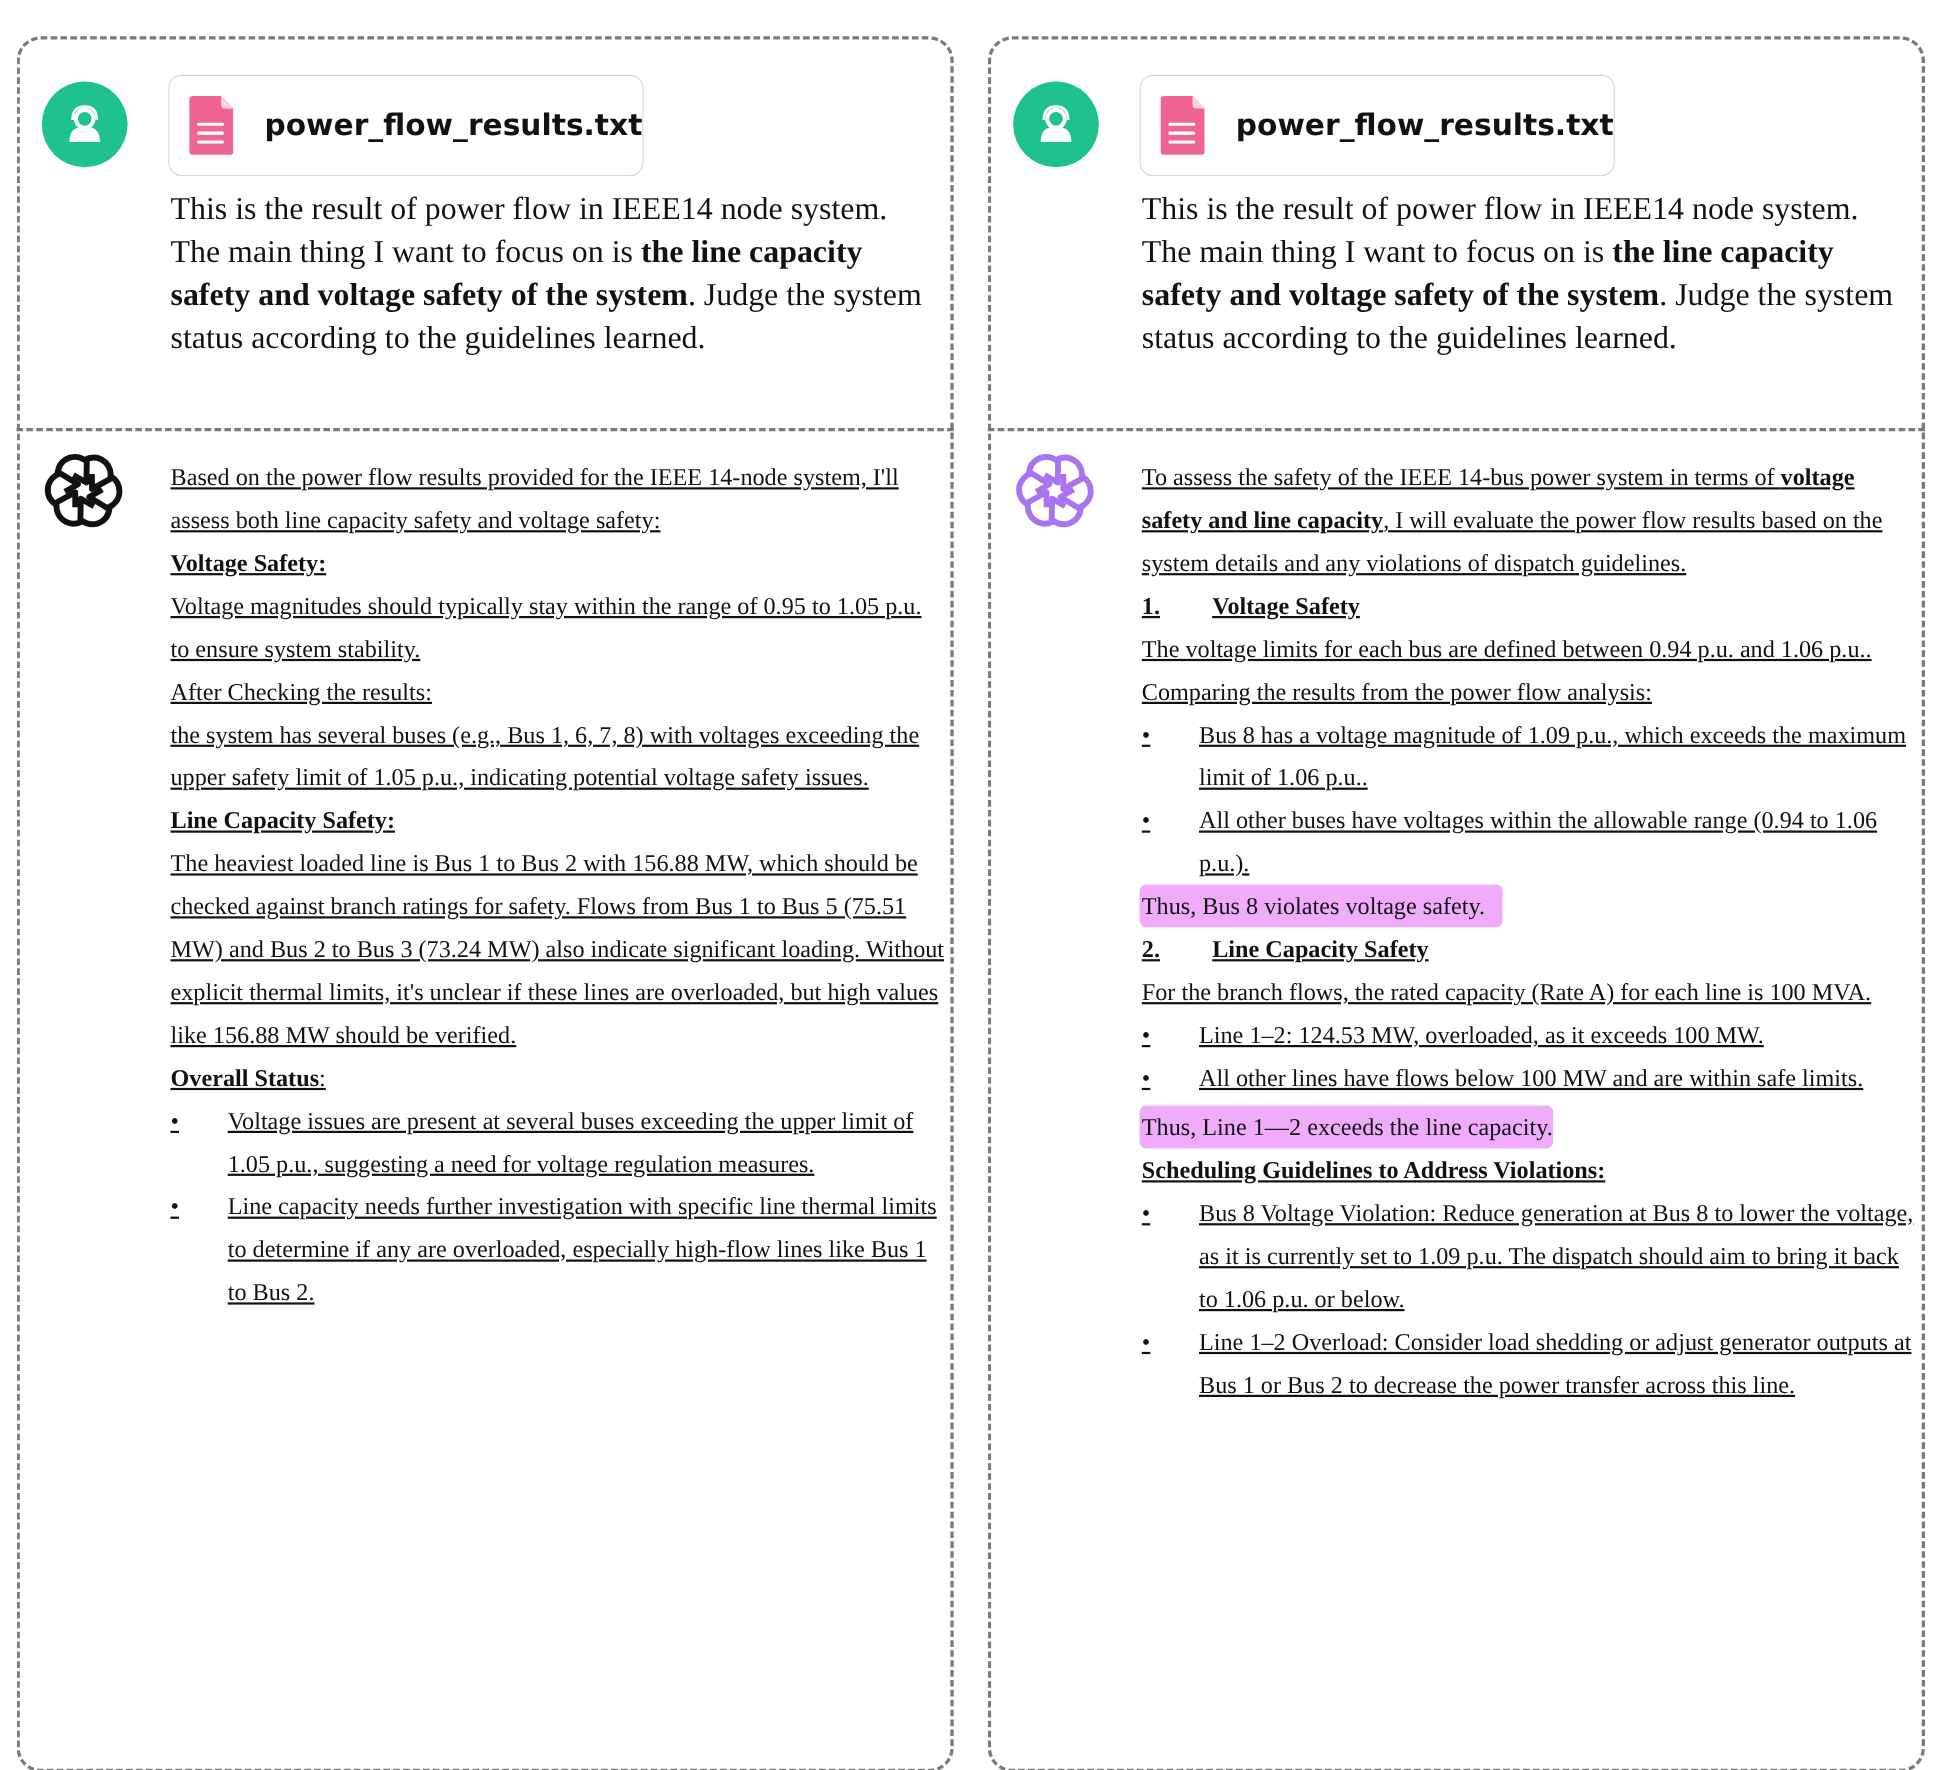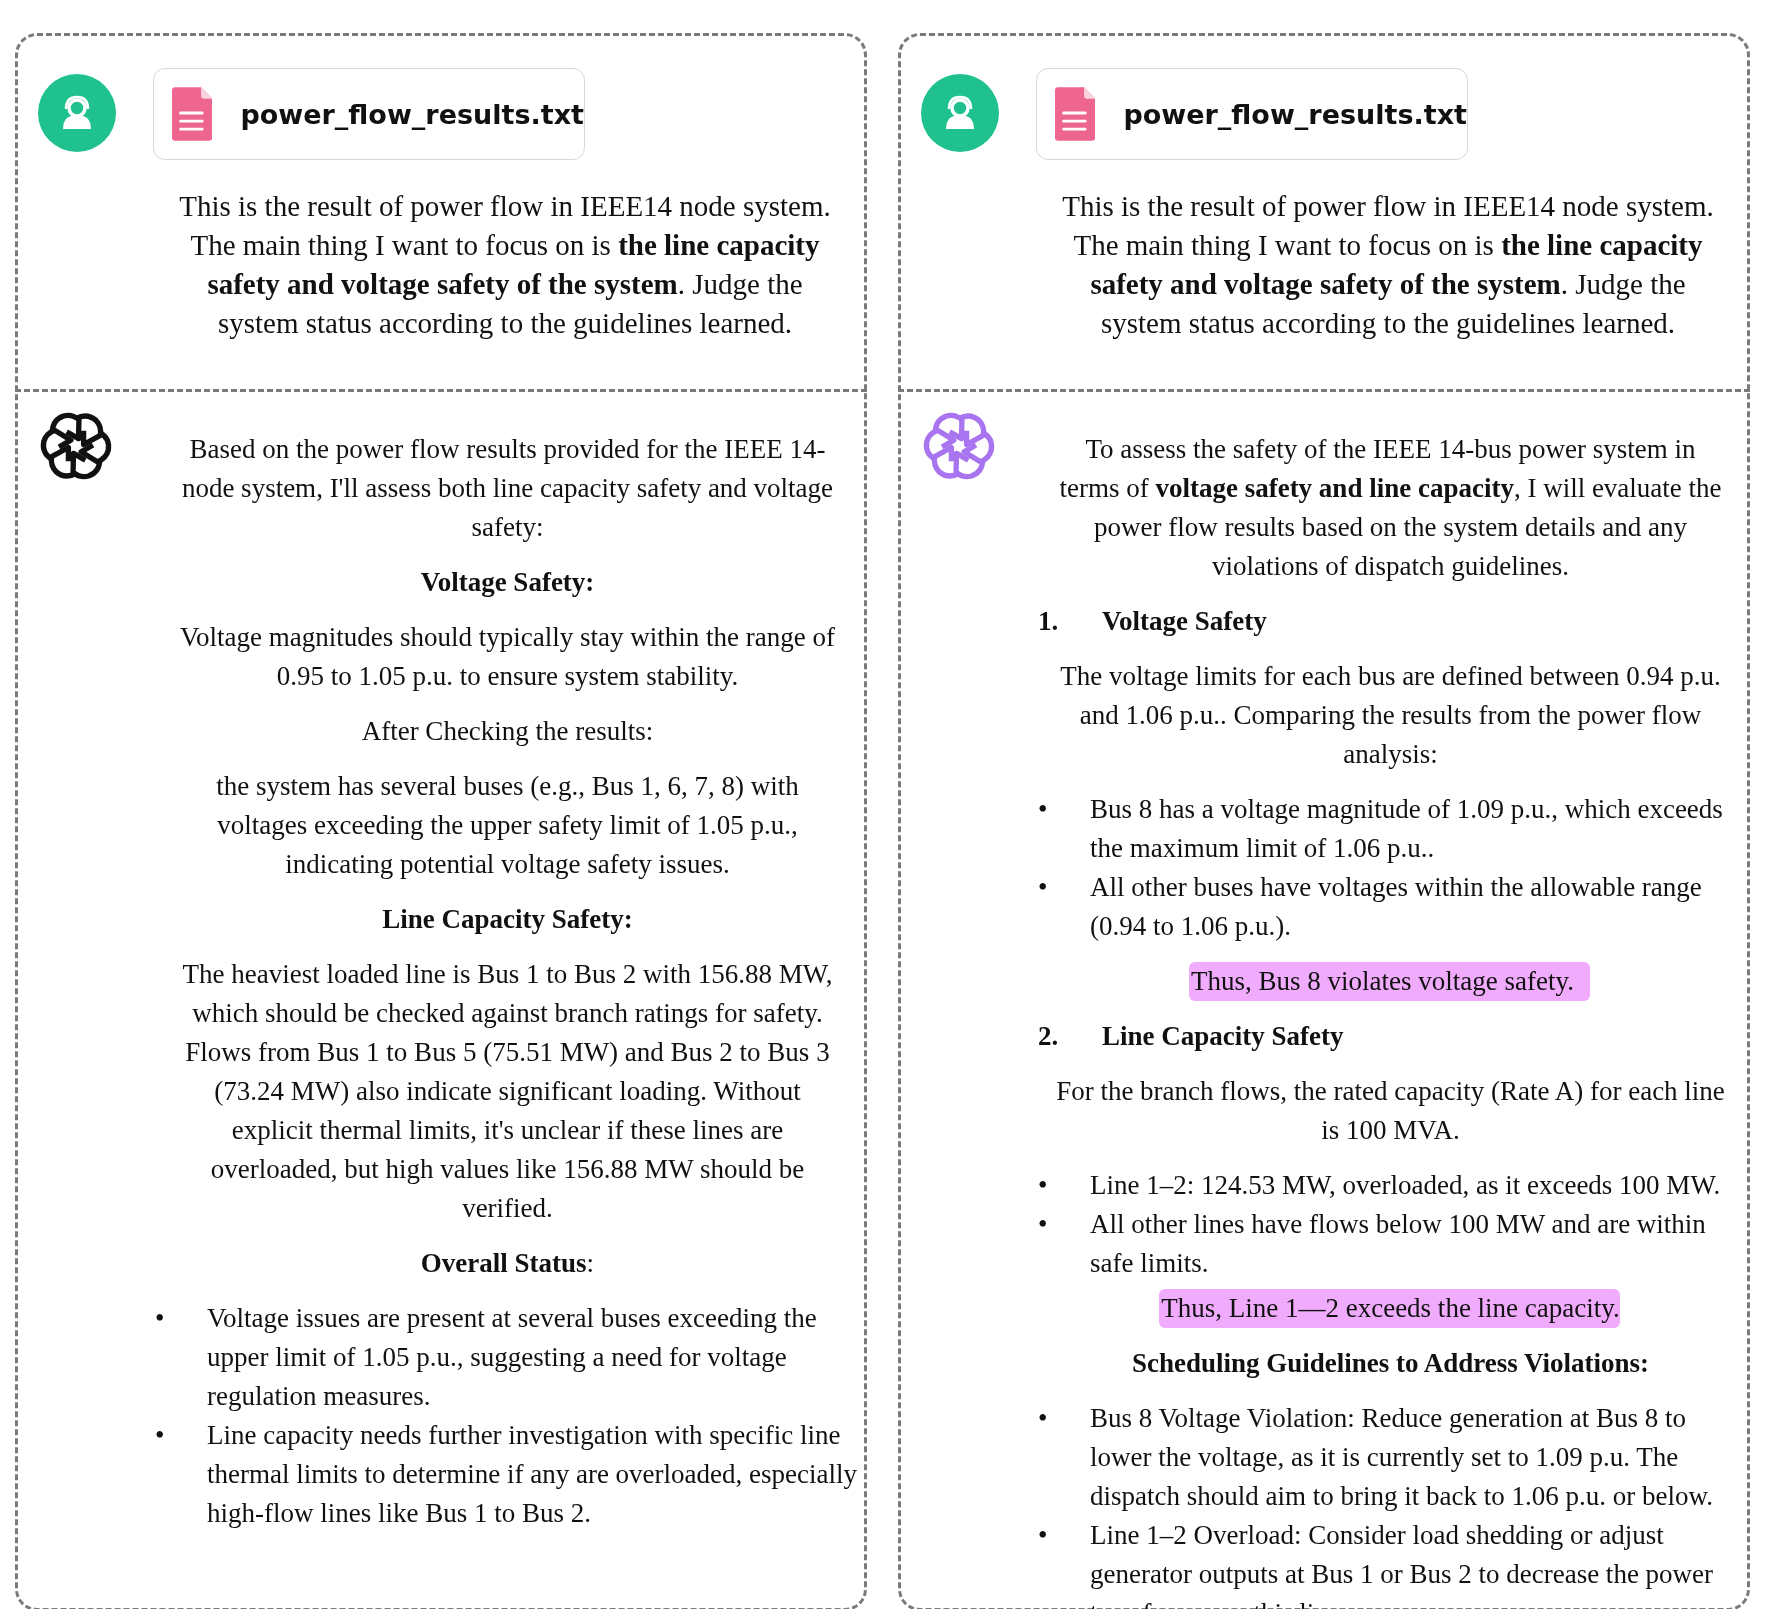--- a/index.html
+++ b/index.html
@@ -7,22 +7,22 @@
   .panel{position:absolute;top:33px;width:852px;height:1578px;border:3px dashed #7a7a7a;border-radius:22px;box-sizing:border-box;}
   .panel.left{left:15px;}
   .panel.right{left:898px;}
   .divider{position:absolute;left:-3px;right:-3px;top:353px;border-top:3px dashed #7a7a7a;}
   .user-avatar{position:absolute;left:20px;top:38px;width:78px;height:78px;border-radius:50%;background:#1fc28f;display:flex;align-items:center;justify-content:center;}
   .file-card{position:absolute;left:135px;top:32px;width:432px;height:92px;border:1px solid #d8d8d8;border-radius:12px;box-sizing:border-box;display:flex;align-items:center;}
   .file-icon{margin-left:18px;width:50px;height:66px;}
   .file-name{margin-left:28px;font-family:"DejaVu Sans","Liberation Sans",sans-serif;font-weight:bold;font-size:27px;color:#111;}
   .prompt{position:absolute;left:137px;top:135px;width:700px;font-size:29px;line-height:39px;}
   .bot-avatar{position:absolute;left:20px;top:372px;width:76px;height:76px;}
-  .answer{position:absolute;left:137px;top:378px;width:705px;font-size:27px;line-height:39px;}
-  .answer p,.prompt p{margin:16px;text-align:center;}
+  .answer{position:absolute;left:137px;top:378px;width:705px;font-size:22px;line-height:39px;text-decoration:underline;}
+  .answer p,.prompt p{margin:0;}
   b{font-weight:bold;}
   .bullet{display:flex;}
   .bullet .dot{width:52px;flex:none;}
   .bullet .txt{flex:1;}
   .num{display:flex;font-weight:bold;}
   .num .n{width:64px;flex:none;}
   .hl{background:#f0abfc;border-radius:6px;padding:0 16px 0 2px;margin-left:-2px;display:inline-block;}
 </style>
 </head>
 <body>

